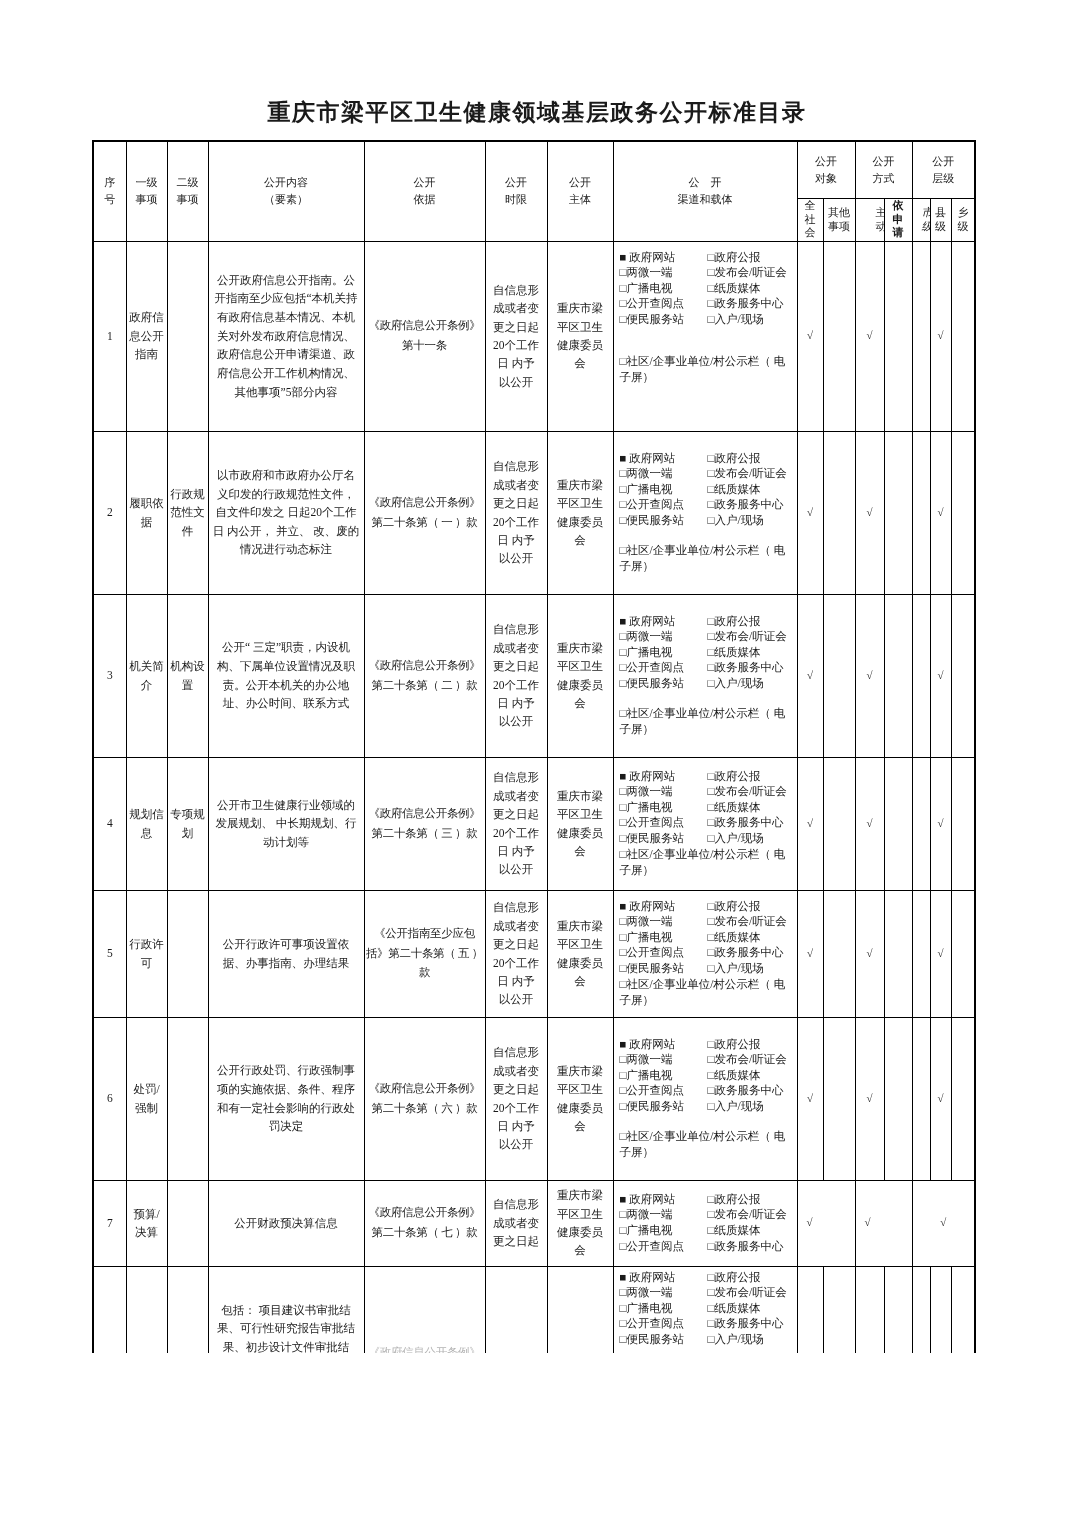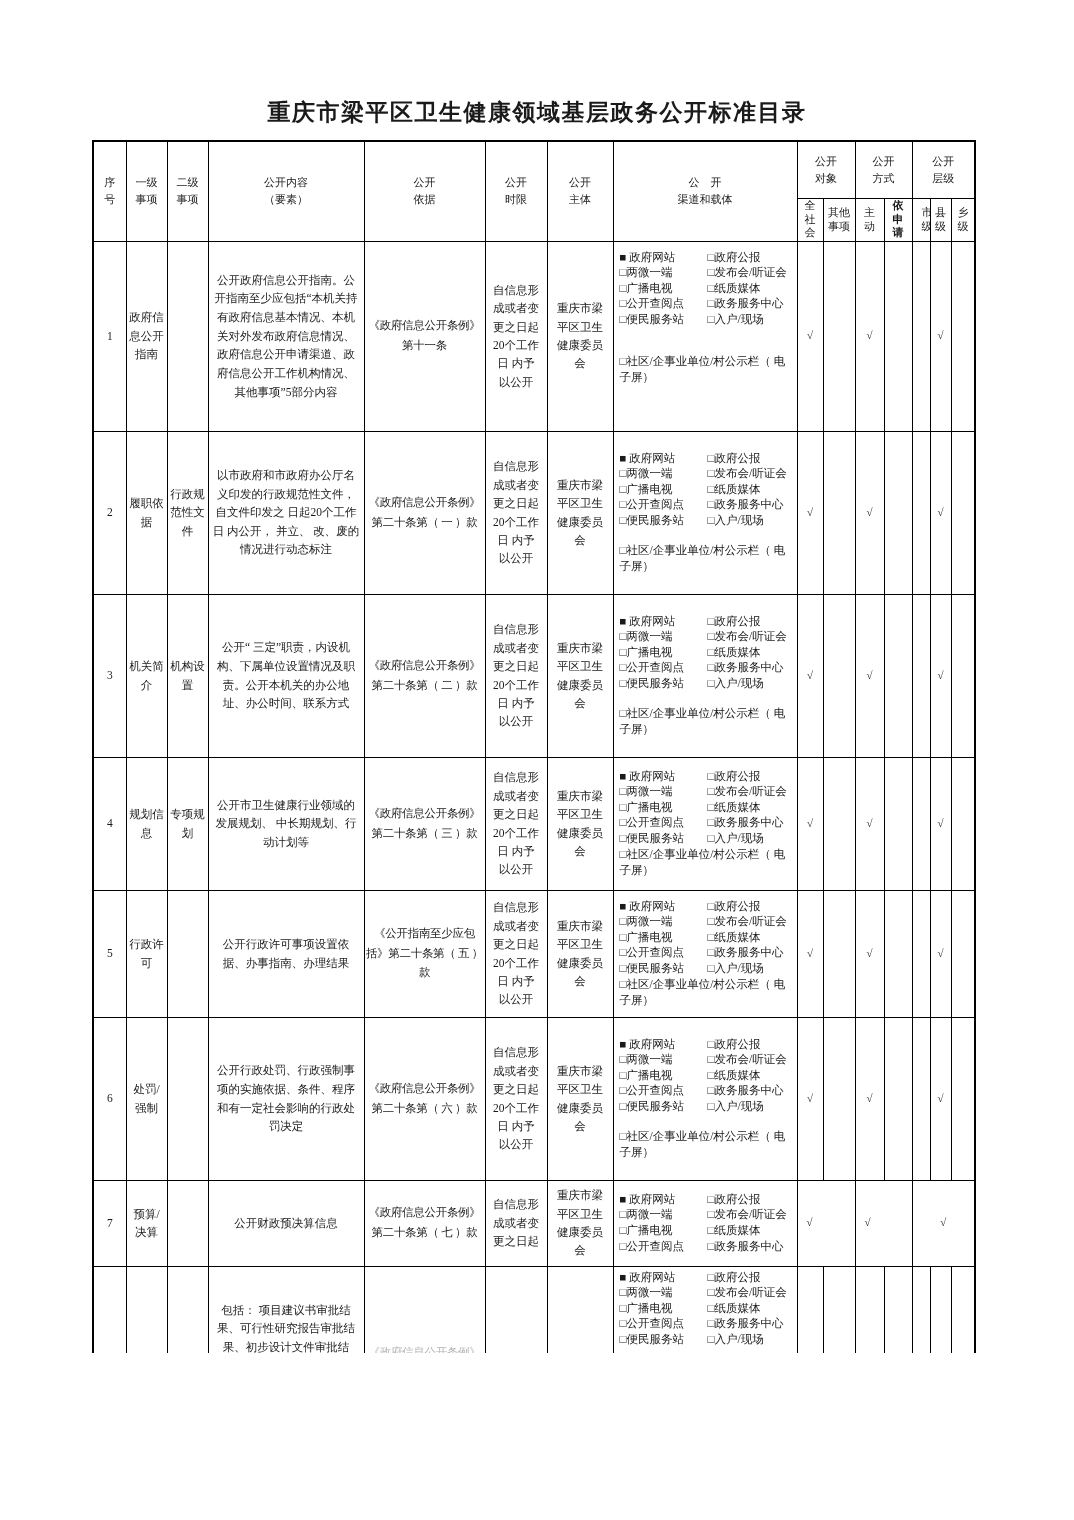--- a/index.html
+++ b/index.html
@@ -16,22 +16,22 @@
     position:absolute;left:92px;top:140px;width:886px;height:1213px;overflow:hidden;
   }
   table{border-collapse:collapse;table-layout:fixed;width:882px;border:2px solid #000;}
   td{
     border:1px solid #000;padding:0 2px;text-align:center;vertical-align:middle;
     font-size:11.5px;line-height:1.6;overflow:hidden;word-break:break-all;
   }
   
   .hd{white-space:pre-line;line-height:1.55;font-size:11px;}
   .sub{font-size:11px;line-height:1.25;}
-  .p3{padding:0 9px;}.p4{padding:0 4px;}
-  .p6{padding:0 6px;}.p7{padding:0 7px;font-weight:bold;}.p8{padding:0 8px;}
+  .p3{padding:0 9px;font-style:italic;}.p4{padding:0 4px;}
+  .p6{padding:0 6px;}.p7{padding:0 7px;font-weight:bold;}.p8{padding:0 20px;}
   
   .hA{height:57px;}.hB{height:43px;}
   .r1{height:190px;}.r2{height:163px;}.r3{height:163px;}.r4{height:133px;}
   .r5{height:127px;}.r6{height:163px;}.r7{height:86px;}.r8{height:300px;}
   
   .cc{line-height:1.62;padding:12px 3px;}
   .cb{line-height:1.7;padding:0 1px;letter-spacing:-0.3px;}
   .ct{padding:0 7px;}
   .cs{padding:0 9px;}
   .cch{text-align:left;padding:0 2px 0 6px;line-height:1.35;}

